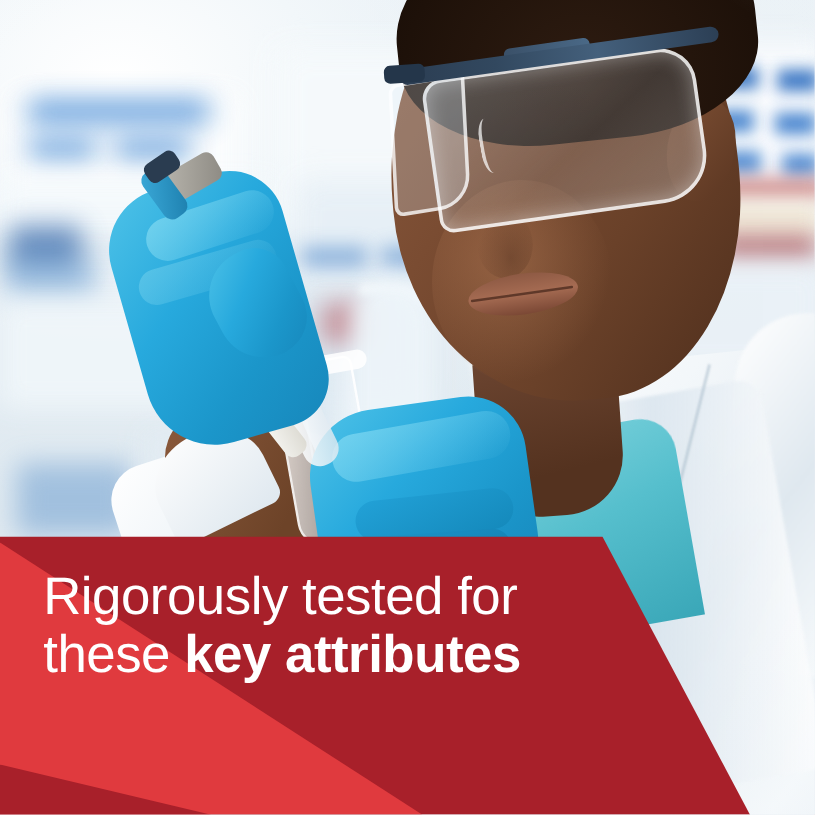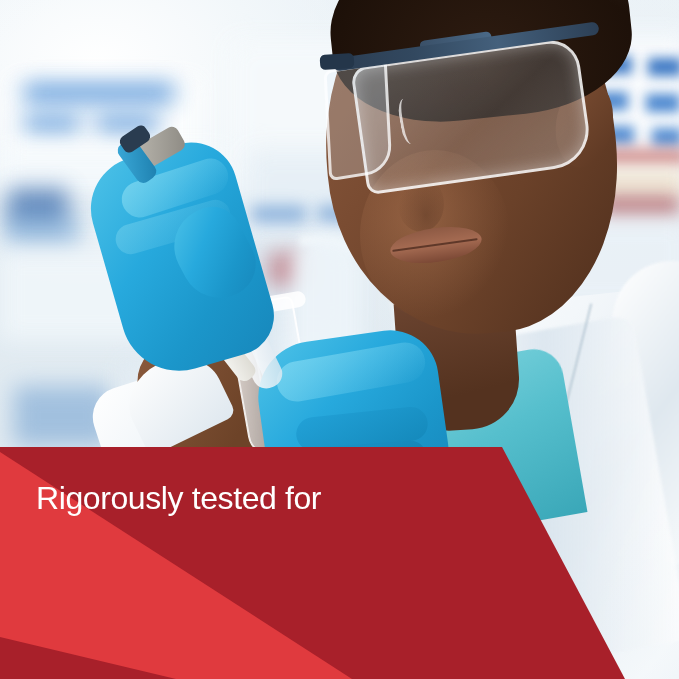--- a/index.html
+++ b/index.html
@@ -408,21 +408,21 @@
 
   
   .banner-text {
     position: absolute;
     left: 36px;
     top: 474px;
     width: 600px;
     color: #ffffff;
   }
   .headline {
-    font-size: 32px;
+    font-size: 44px;
     line-height: 48px;
     font-weight: 300;
     letter-spacing: -0.4px;
     white-space: nowrap;
   }
   .headline .hl-line { display: block; }
   .hl-strong { font-weight: 700; }
   .subhead {
     margin-top: 21px;
     font-size: 25px;
@@ -531,16 +531,17 @@
   </div>
 
   <div class="banner">
     <div class="band-light"></div>
     <div class="band-dark-bottom"></div>
   </div>
 
   <div class="banner-text">
     <div class="headline">
       <span class="hl-line">Rigorously tested for</span>
+      <span class="hl-line"><span>these </span><span class="hl-strong">key attributes</span></span>
     </div>
   </div>
 
 </div>
 
 </body></html>

